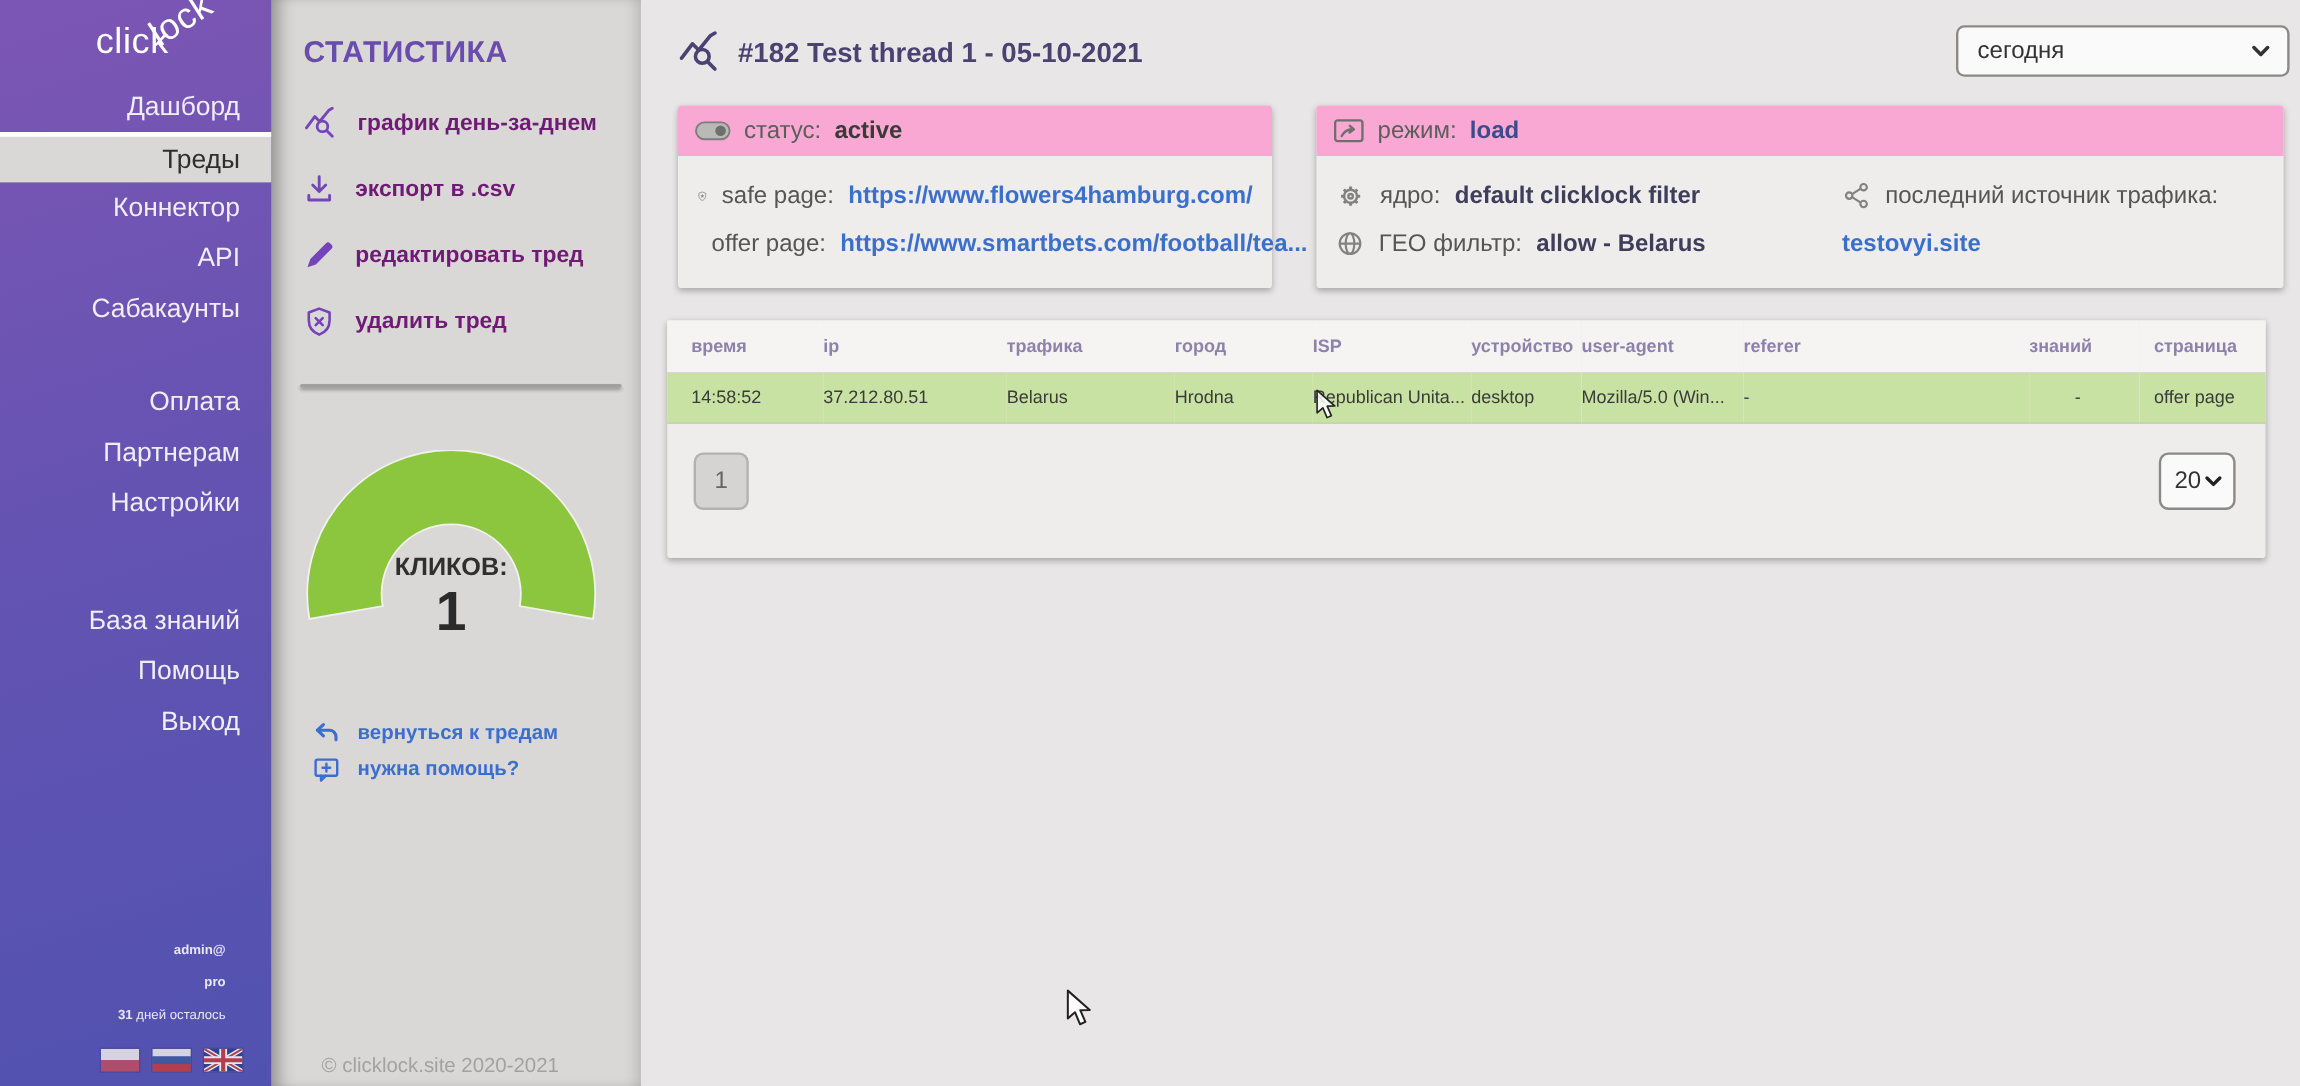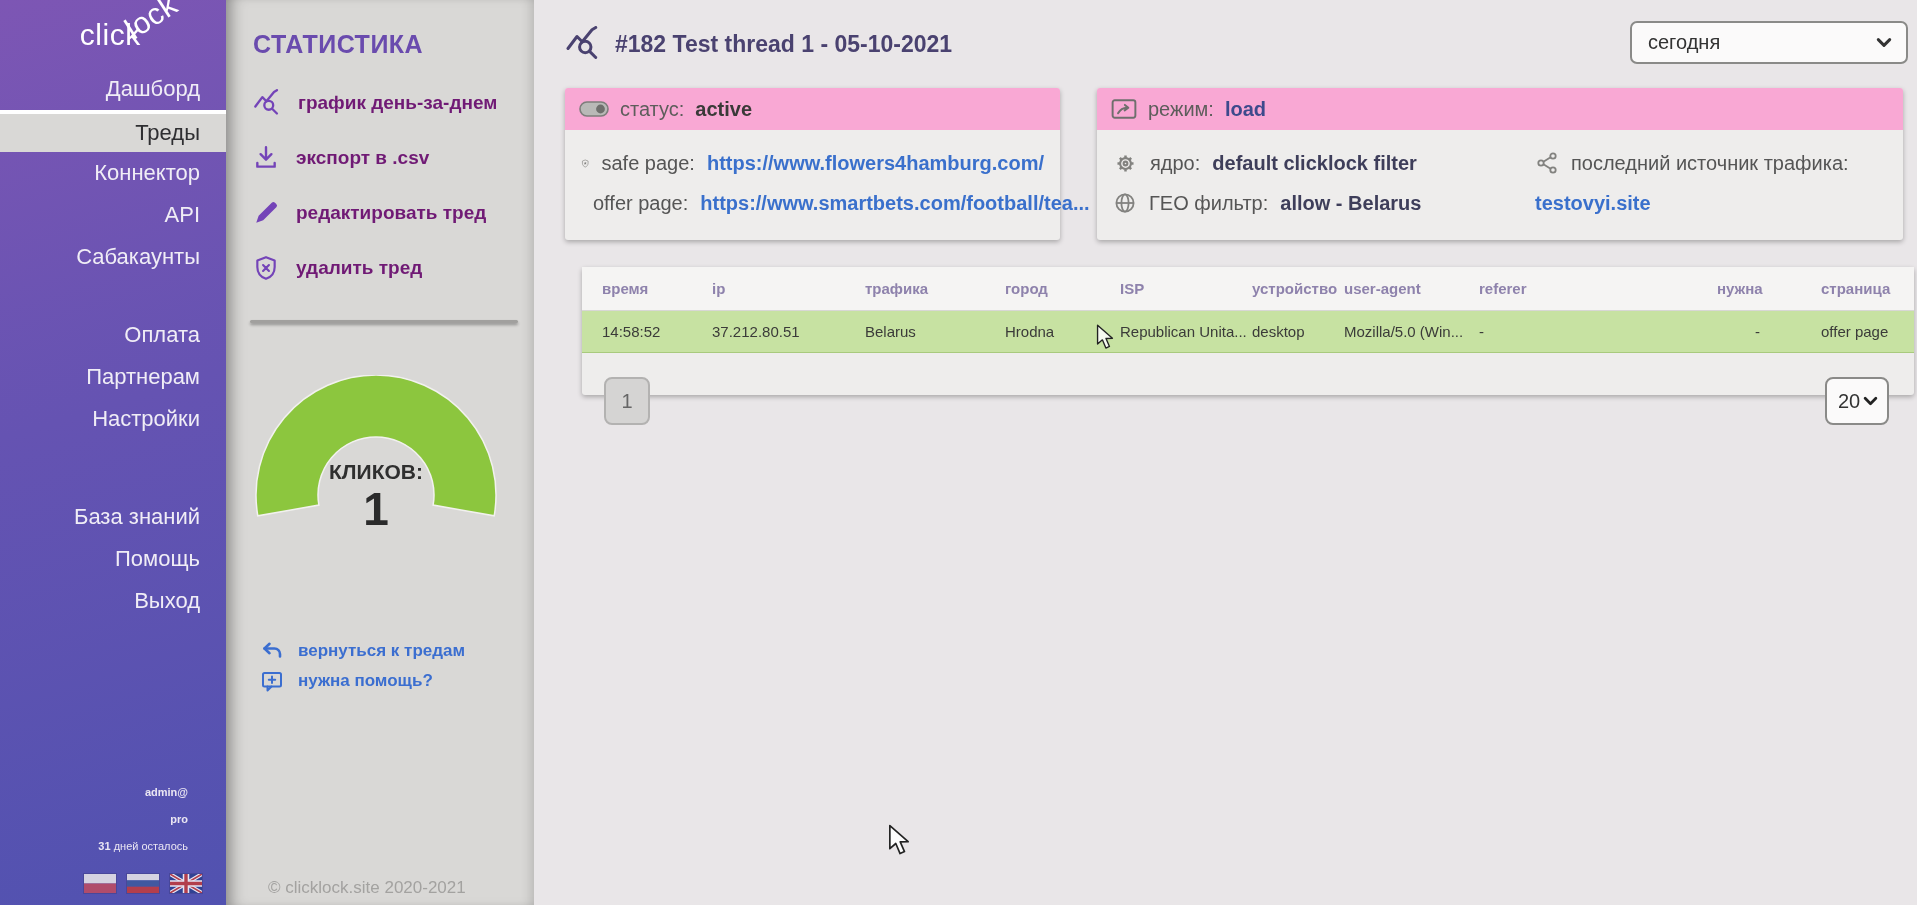--- a/index.html
+++ b/index.html
@@ -40,21 +40,21 @@
     z-index:1;
   }
   .stats-title { position:absolute; top:30px; left:27px; font-size:25px; font-weight:bold; color:#6a4bae; letter-spacing:.5px; }
   .stats-menu { position:absolute; top:86px; left:27px; }
   .stats-menu-item { display:flex; align-items:center; gap:17px; height:34px; margin-bottom:21px; cursor:pointer; color:#701a75; }
   .stats-menu-item .lbl { font-size:19px; font-weight:bold; white-space:nowrap; }
   .stats-divider { position:absolute; top:320px; left:24px; width:268px; height:3px; background:#8f8e8c; border-radius:2px; box-shadow:0 2px 3px rgba(0,0,0,.45); opacity:.75; }
   .gauge { position:absolute; top:375px; left:29px; }
   .gauge-label { font-size:21px; font-weight:bold; fill:#2f2f2f; }
   .gauge-value { font-size:46px; font-weight:bold; fill:#2b2b2b; }
-  .stats-links { position:absolute; top:636px; left:34px; }
+  .stats-links { position:absolute; top:596px; left:34px; }
   .stats-link { display:flex; align-items:center; gap:14px; height:30px; color:#3b6ed0; font-size:17px; font-weight:bold; cursor:pointer; white-space:nowrap; }
   .stats-footer { position:absolute; top:878px; left:42px; font-size:17px; color:#a3a2a0; white-space:nowrap; }
 
   
   .main { flex:1; position:relative; height:905px; }
   .page-title { position:absolute; top:26px; left:31px; display:flex; align-items:center; gap:14px; color:#4a4270; }
   .page-title .txt { font-size:23px; font-weight:bold; white-space:nowrap; }
 
   .select-box {
     background:#fbfafa; border:2px solid #8a8a88; border-radius:7px;
@@ -77,21 +77,21 @@
   .prow .icon { color:#82827f; }
   .prow .lbl { color:#555; }
   .prow .strong { font-weight:bold; color:#3e3e5a; }
   .link { color:#3a70cc; font-weight:bold; cursor:pointer; text-decoration:none; }
   .mode-cols { display:flex;align-items:center; }
   .mode-left { flex:1; }
   .mode-right { width:352px; }
 
   
   .table-card {
-    position:absolute; top:267px; left:48px; width:1332px; height:128px;
+    position:absolute; top:267px; left:22px; width:1332px; height:198px;
     background:#eeedec; border-radius:3px; box-shadow:0 2px 5px rgba(0,0,0,.28);
   }
   table.stats { border-collapse:collapse; table-layout:fixed; width:1332px; }
   table.stats th {
     height:43px; background:#f5f4f3; text-align:left; font-size:15px; font-weight:bold;
     color:#8e82ac; border-bottom:1px solid #d8d7d5; white-space:nowrap; overflow:hidden;
   }
   table.stats td {
     height:42px; background:#c7e2a2; font-size:15px; color:#3b3b39;
     border-top:1px solid #b4d48b; border-bottom:1px solid #a8ca7d; white-space:nowrap; overflow:hidden;
@@ -328,21 +328,21 @@
       <thead>
         <tr>
           <th class="c-first">время</th>
           <th>ip</th>
           <th>трафика</th>
           <th>город</th>
           <th>ISP</th>
           <th>устройство</th>
           <th>user-agent</th>
           <th>referer</th>
-          <th>нужна</th>
+          <th>знаний</th>
           <th class="c-last">страница</th>
         </tr>
       </thead>
       <tbody>
         <tr>
           <td class="c-first">14:58:52</td>
           <td>37.212.80.51</td>
           <td>Belarus</td>
           <td>Hrodna</td>
           <td>Republican Unita...</td>

